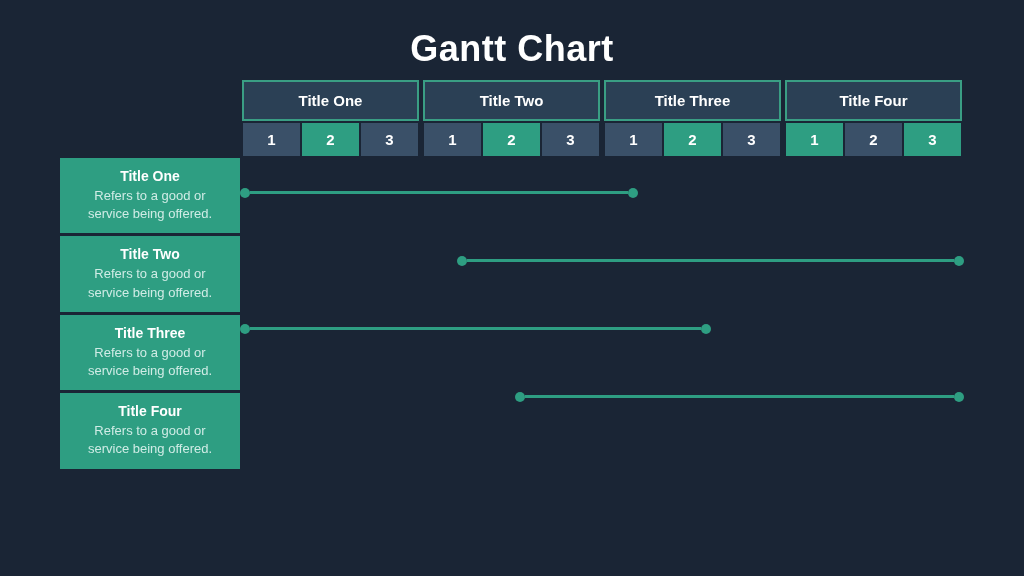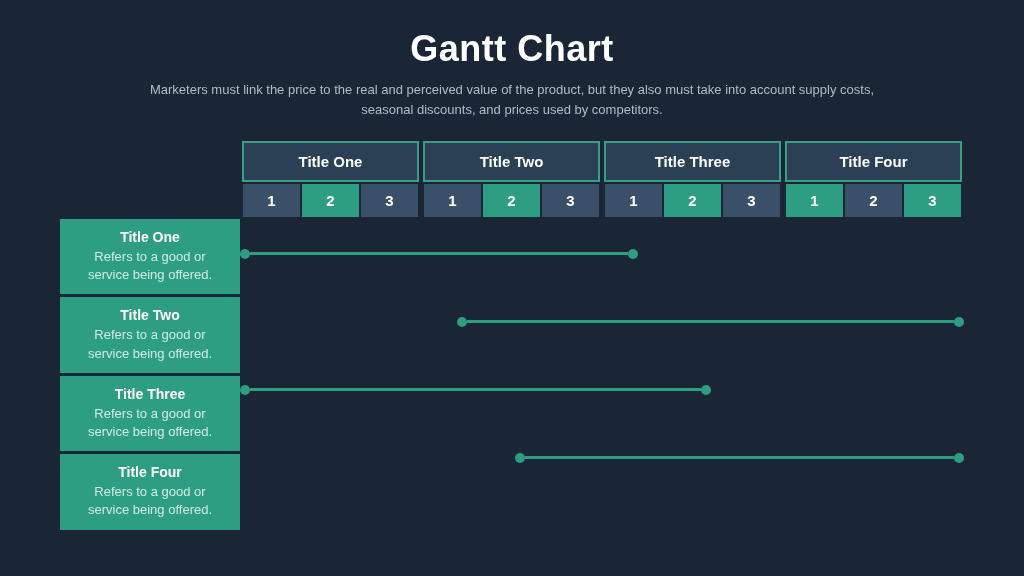--- a/index.html
+++ b/index.html
@@ -174,21 +174,20 @@
       border-radius: 50%;
       background-color: #2e9e82;
       flex-shrink: 0;
     }
   </style>
 </head>
 <body>
 
 <div class="page">
   <h1 class="main-title">Gantt Chart</h1>
-  <p class="subtitle">Marketers must link the price to the real and perceived value of the product, but they also must take into account supply costs, seasonal discounts, and prices used by competitors.</p>
 
   <div class="gantt-container">
 
     <div class="left-labels">
       <div class="left-label-item">
         <div class="left-label-title">Title One</div>
         <div class="left-label-desc">Refers to a good or service being offered.</div>
       </div>
       <div class="left-label-item">
         <div class="left-label-title">Title Two</div>

